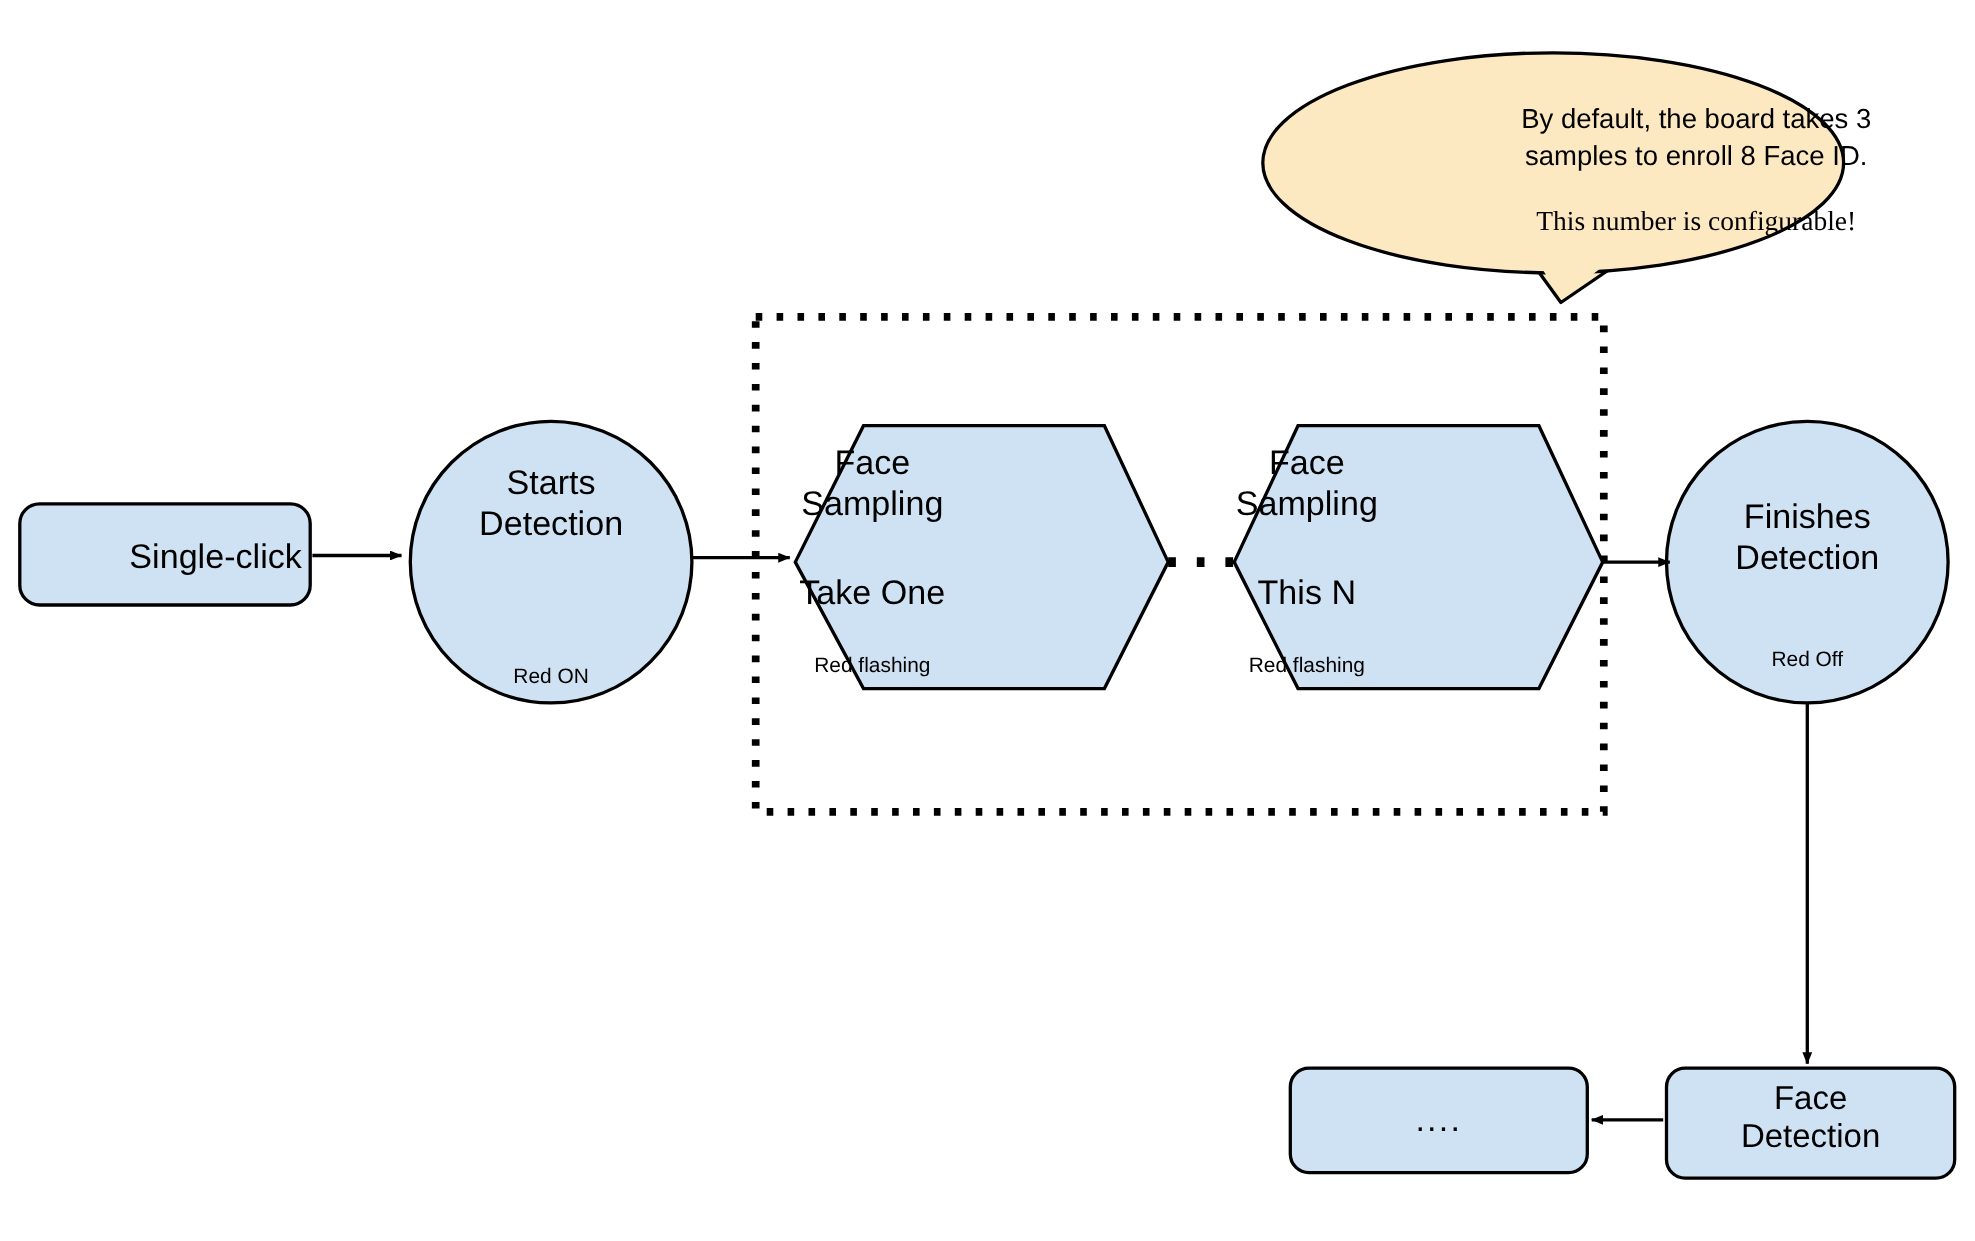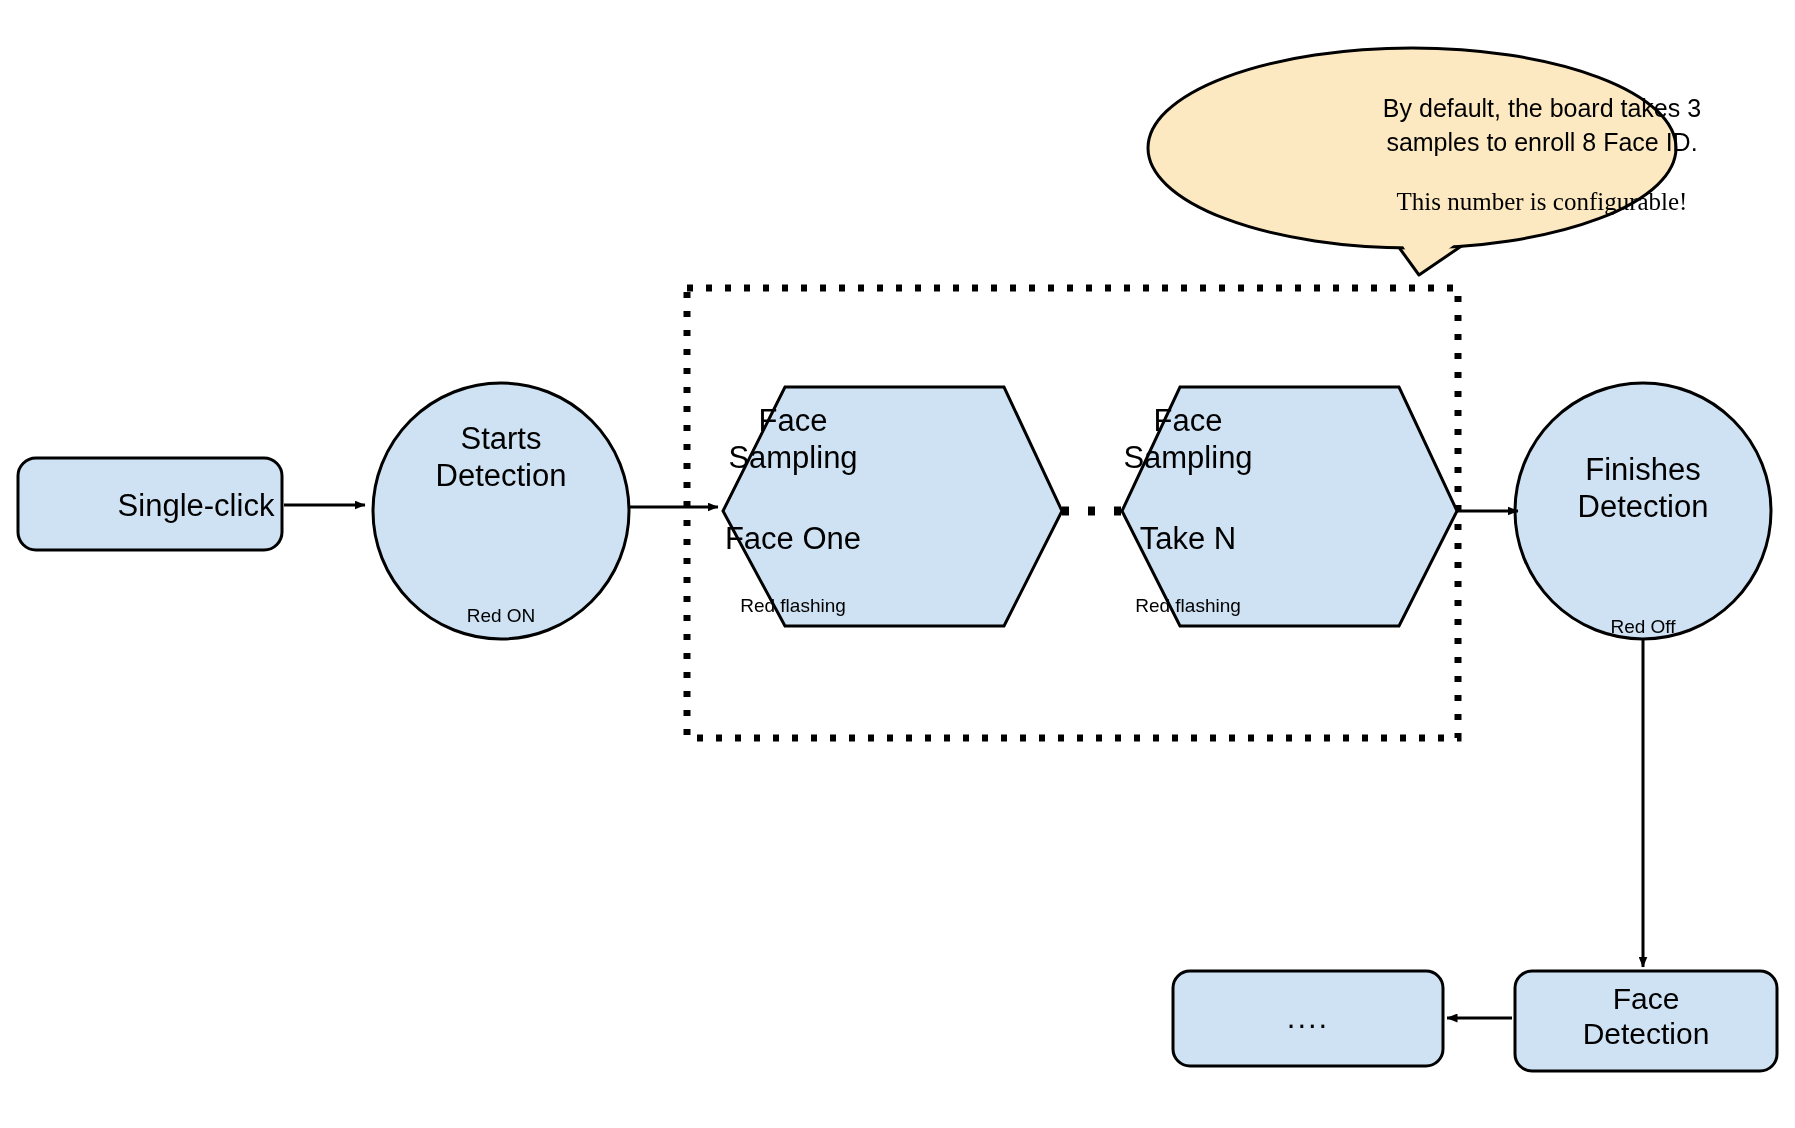--- a/index.html
+++ b/index.html
@@ -87,31 +87,31 @@
   </svg>
 
   <div class="node-label lbl-main" style="left:18px; top:488px; width:264px;padding-left:46px;">Single-click</div>
 
   <div class="node-label lbl-main" style="left:373px; top:421px; width:256px;">Starts
 Detection</div>
   <div class="node-label lbl-sub" style="left:373px; top:574px; width:256px;margin-top:31px;">Red ON</div>
 
   <div class="node-label lbl-main" style="left:665px; top:403px; width:256px;">Face
 Sampling</div>
-  <div class="node-label lbl-main" style="left:665px; top:521px; width:256px;">Face One</div>
+  <div class="node-label lbl-main" style="left:665px; top:521px; width:256px;">Take One</div>
   <div class="node-label lbl-sub" style="left:665px; top:595px; width:256px;">Red flashing</div>
 
   <div class="node-label lbl-main" style="left:1060px; top:403px; width:256px;">Face
 Sampling</div>
-  <div class="node-label lbl-main" style="left:1060px; top:521px; width:256px;">Take N</div>
+  <div class="node-label lbl-main" style="left:1060px; top:521px; width:256px;">This N</div>
   <div class="node-label lbl-sub" style="left:1060px; top:595px; width:256px;">Red flashing</div>
 
   <div class="node-label lbl-main" style="left:1515px; top:452px; width:256px;">Finishes
 Detection</div>
-  <div class="node-label lbl-sub" style="left:1515px; top:616px; width:256px;">Red Off</div>
+  <div class="node-label lbl-sub" style="left:1515px; top:589px; width:256px;">Red Off</div>
 
   <div class="node-label lbl-main-sm" style="left:1515px; top:981px; width:262px;">Face
 Detection</div>
 
   <div class="node-label lbl-dots" style="left:1173px; top:1000px; width:270px;">....</div>
 
   <div class="node-label lbl-callout" style="left:1362px; top:92px; width:360px;">By default, the board takes 3</div>
   <div class="node-label lbl-callout" style="left:1362px; top:126px; width:360px;">samples to enroll 8 Face ID.</div>
   <div class="node-label lbl-callout" style="left:1362px; top:185px; width:360px;font-family:Liberation Serif, serif;">This number is configurable!</div>
 

